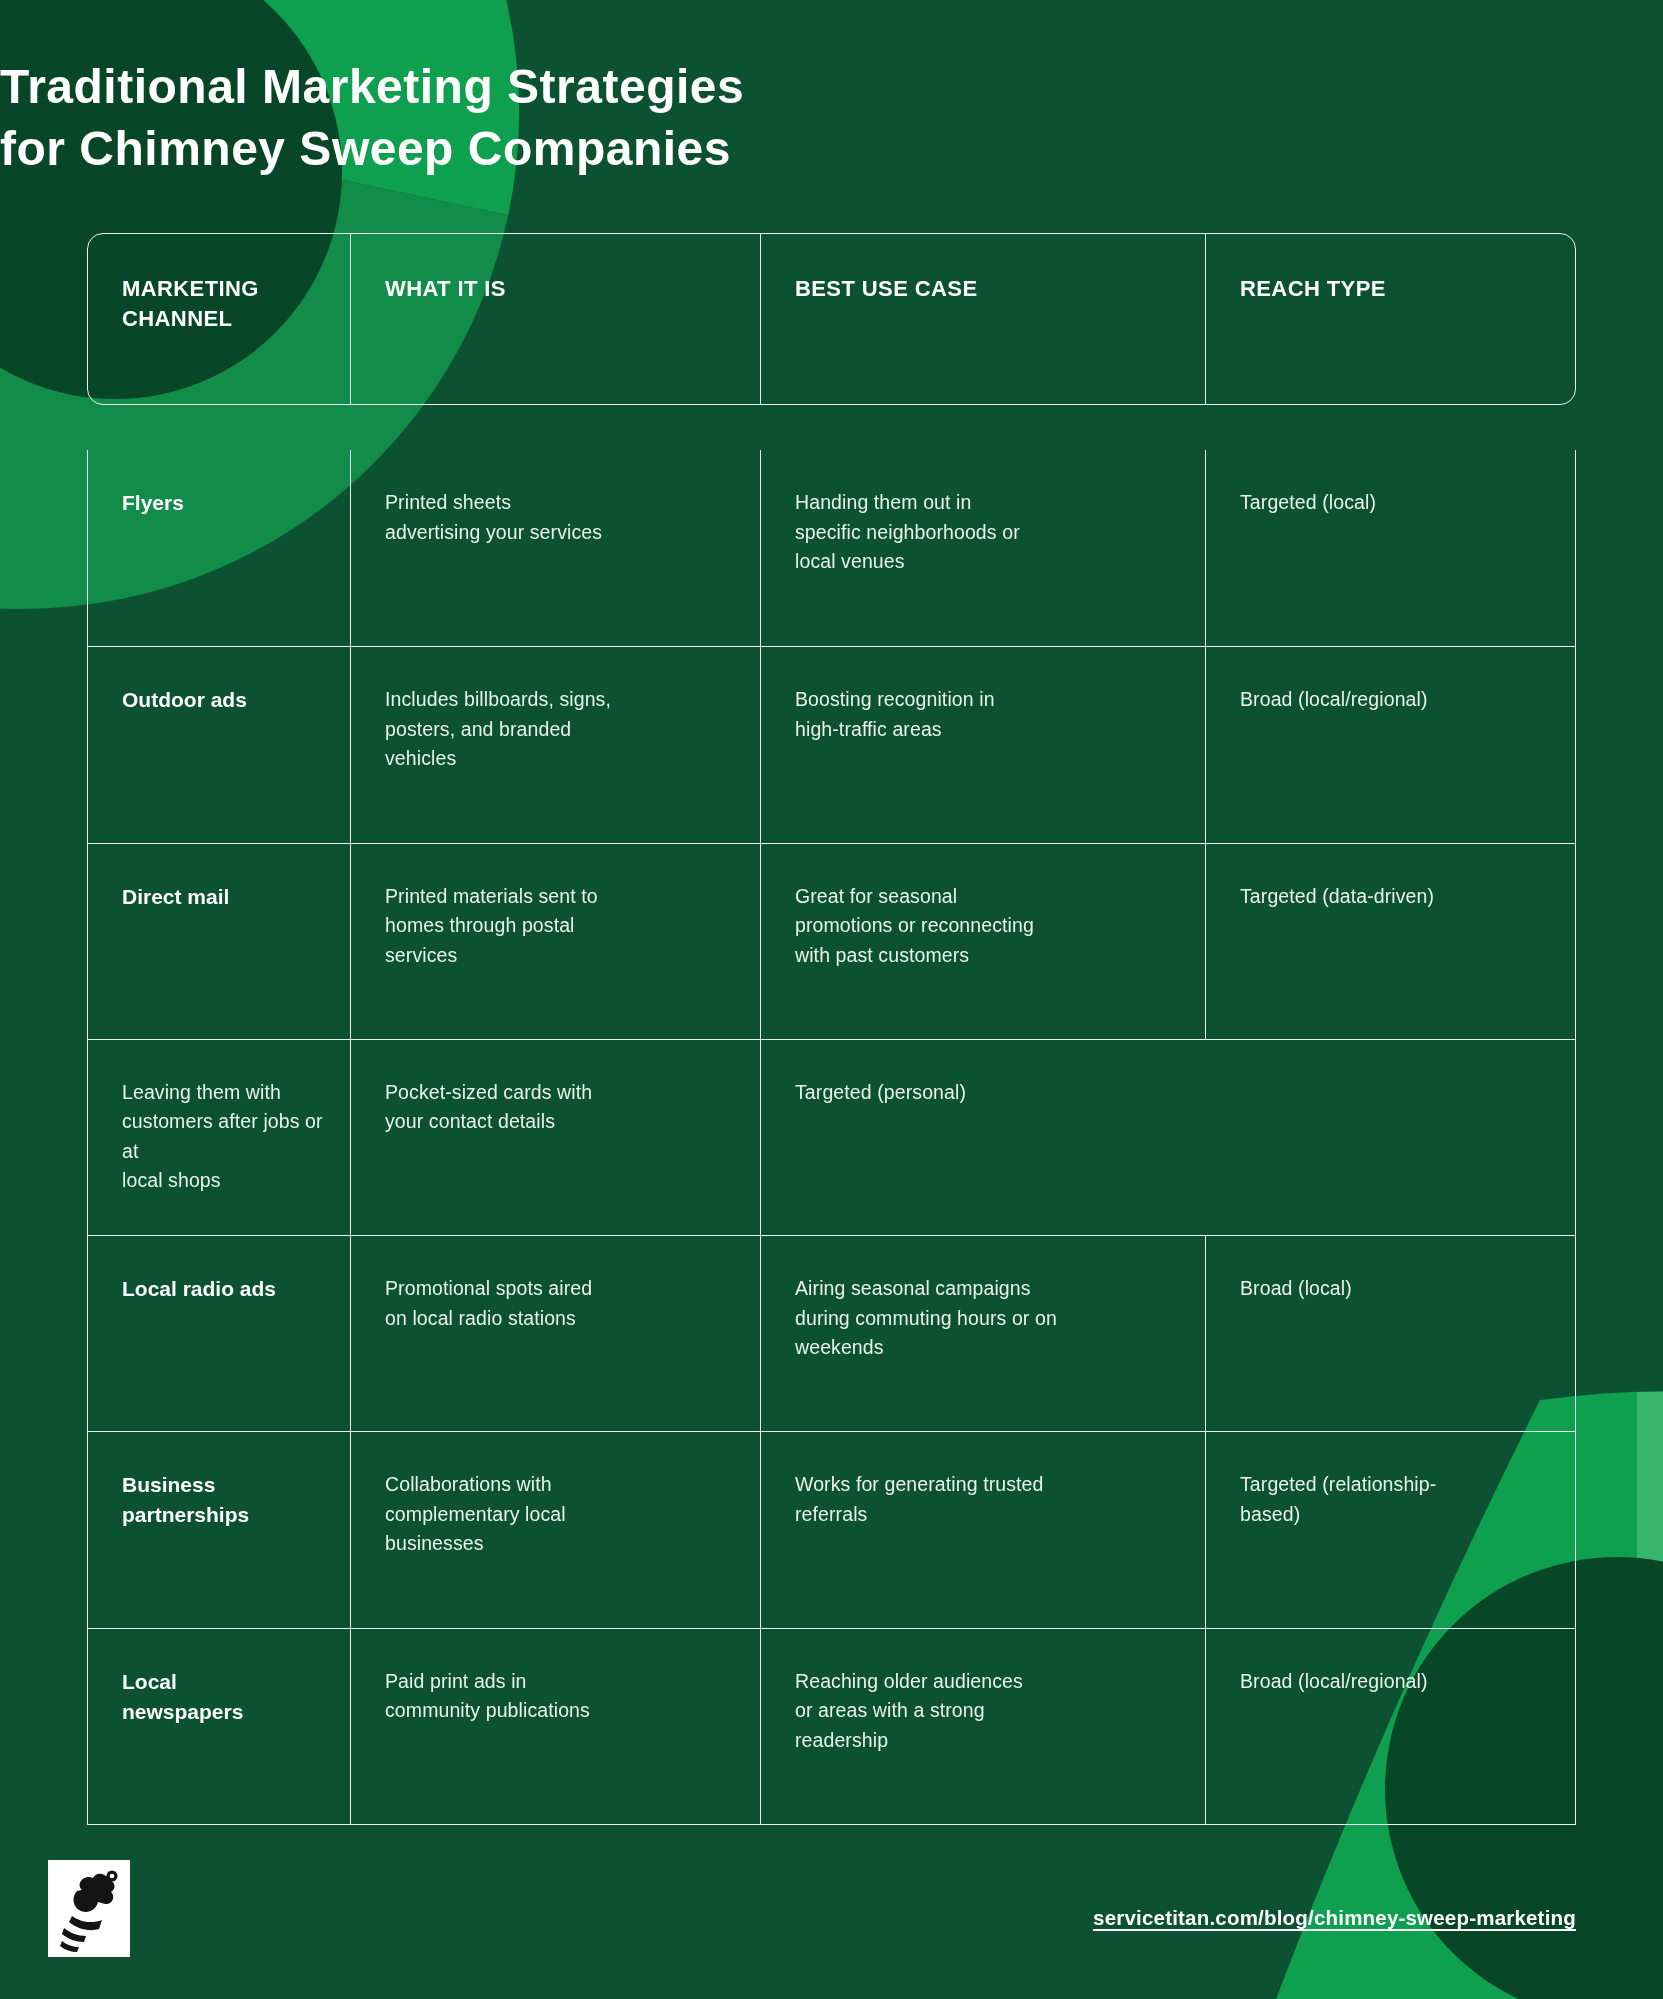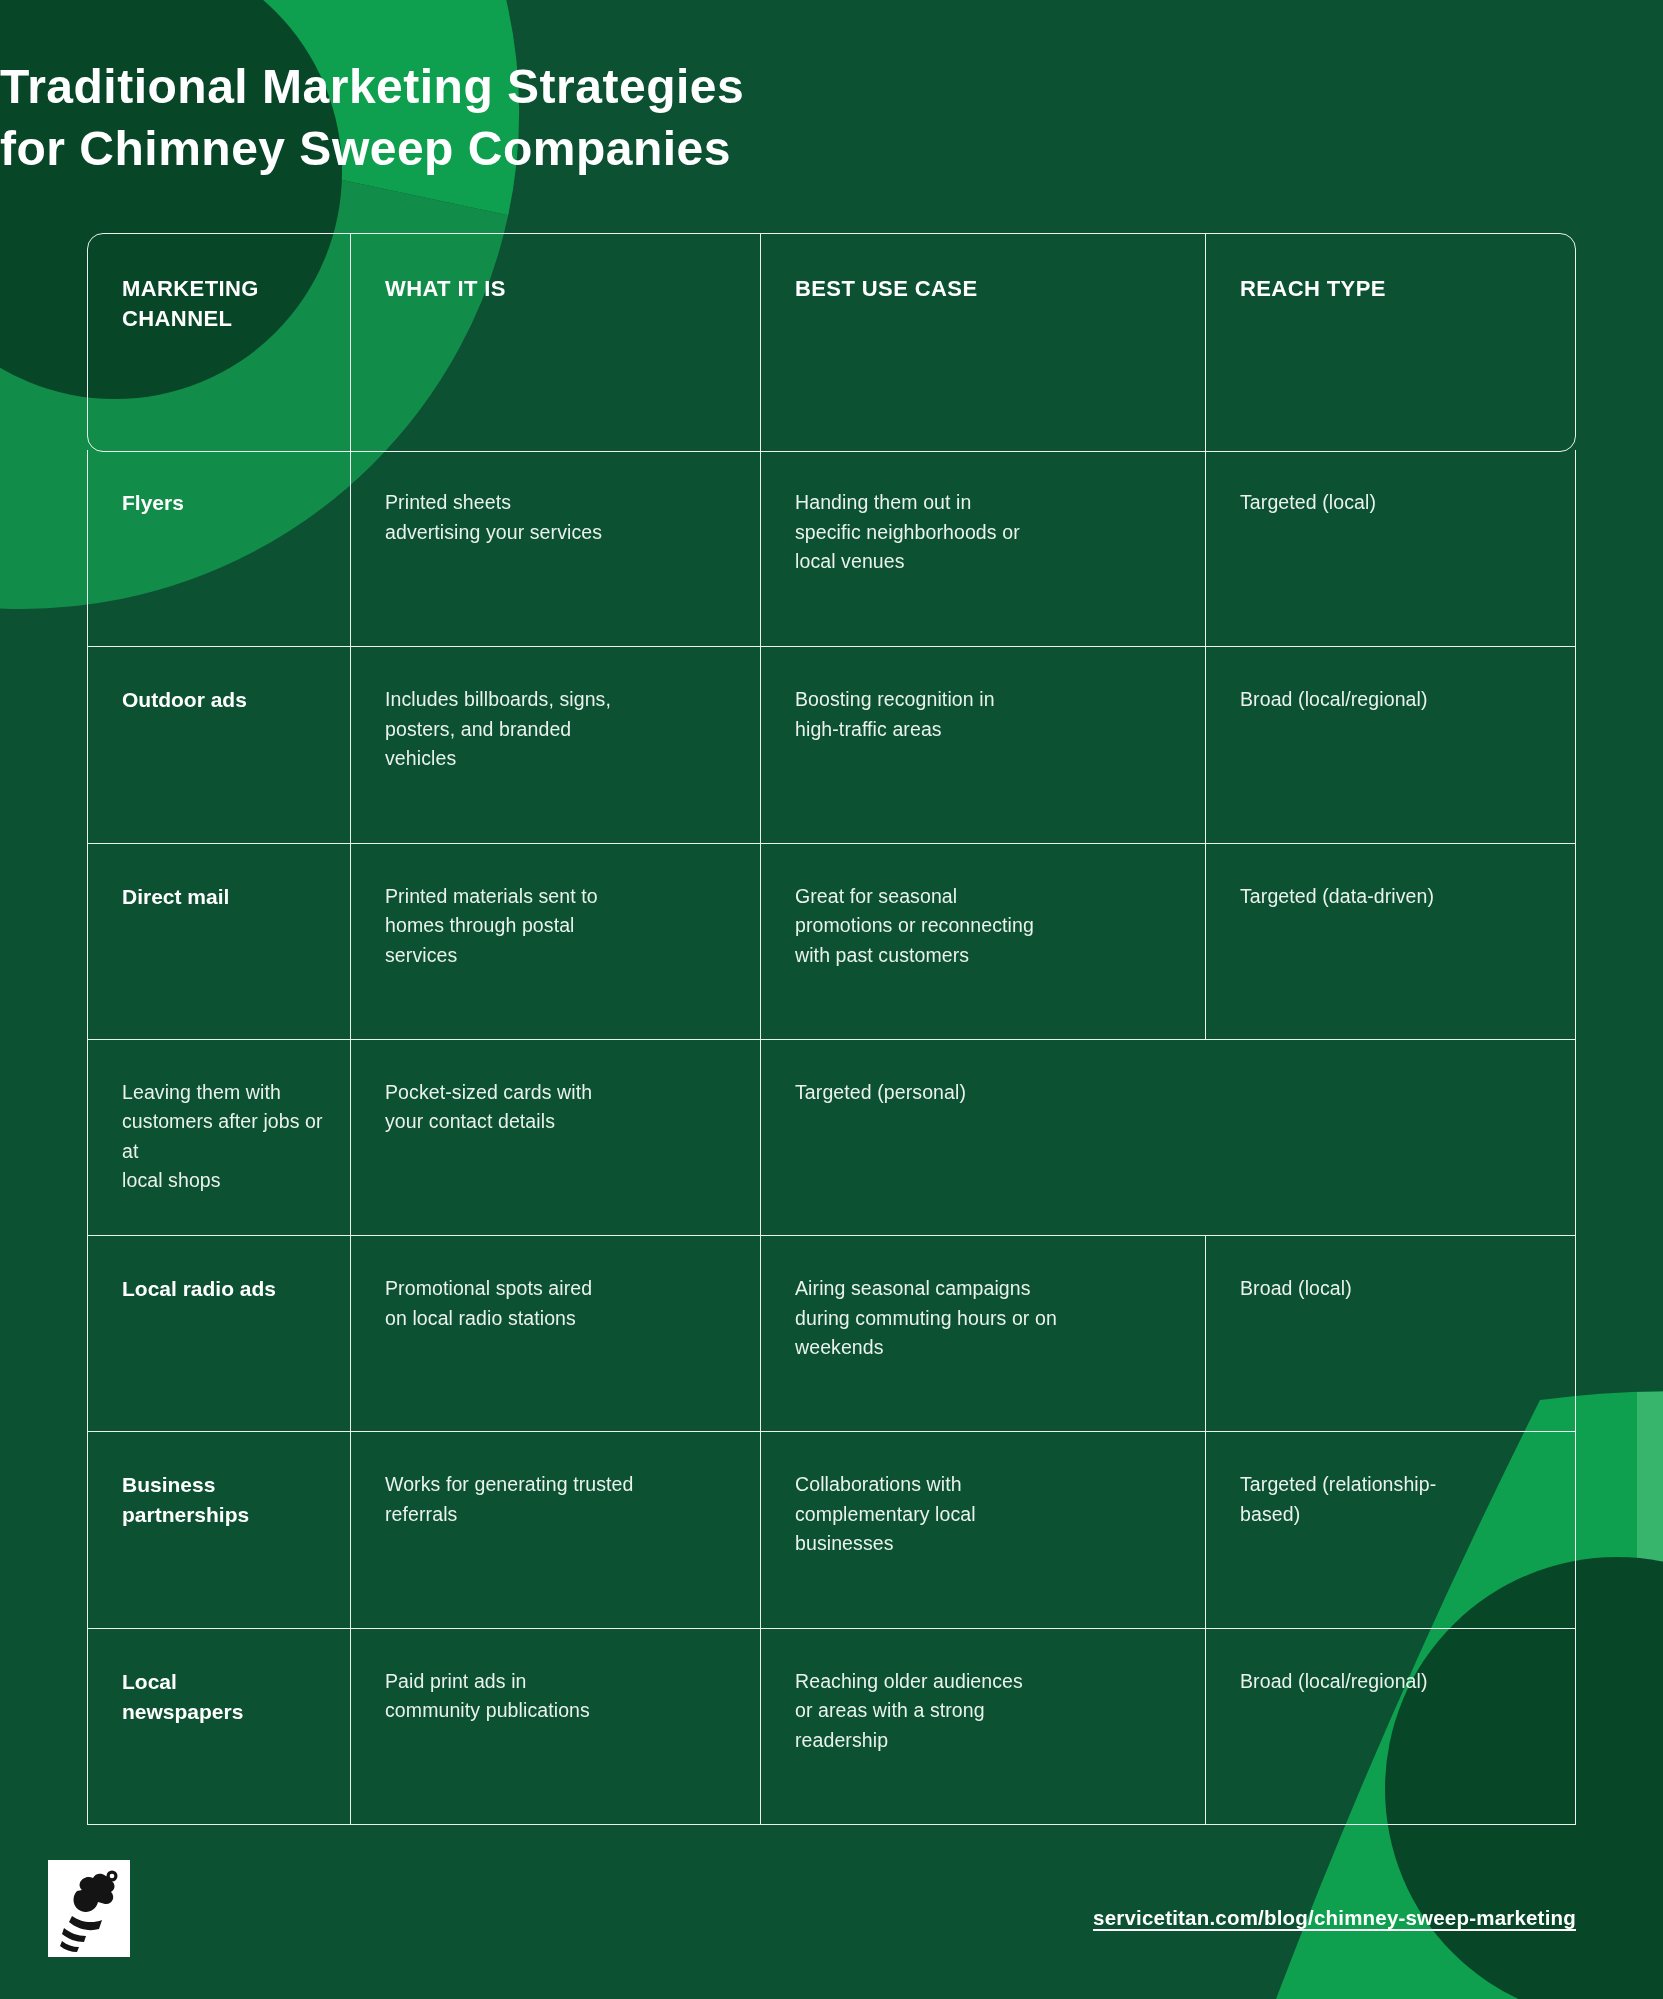--- a/index.html
+++ b/index.html
@@ -10,21 +10,21 @@
   }
   .deco{position:absolute;left:0;top:0;width:1663px;height:1999px;z-index:0}
   .content{position:absolute;left:0;top:0;width:1663px;height:1999px;z-index:1}
 
   .title{
     position:absolute;top:56px;left:0;width:100%;
     color:#FFFFFF;font-weight:bold;font-size:48px;line-height:62px;letter-spacing:.5px;
   }
 
   .tbl-header{
-    position:absolute;left:87px;top:233px;width:1489px;height:219px;
+    position:absolute;left:87px;top:233px;width:1489px;height:172px;
     border:1.5px solid rgba(255,255,255,.92);border-radius:16px;
     display:grid;grid-template-columns:262px 410px 445px 1fr;box-sizing:border-box;
   }
   .hcell{
     padding:40px 26px 0 34px;color:#FFFFFF;font-size:22px;font-weight:bold;
     letter-spacing:.4px;line-height:30px;
   }
   .hcell + .hcell{border-left:1.5px solid rgba(255,255,255,.92)}
 
   .tbl-body{
@@ -120,25 +120,25 @@
         <div class="cell body">Promotional spots aired
 on local radio stations</div>
         <div class="cell body">Airing seasonal campaigns
 during commuting hours or on
 weekends</div>
         <div class="cell body">Broad (local)</div>
       </div>
       <div class="trow">
         <div class="cell channel">Business
 partnerships</div>
-        <div class="cell body">Works for generating trusted
-referrals</div>
         <div class="cell body">Collaborations with
 complementary local
 businesses</div>
+        <div class="cell body">Works for generating trusted
+referrals</div>
         <div class="cell body">Targeted (relationship-
 based)</div>
       </div>
       <div class="trow">
         <div class="cell channel">Local
 newspapers</div>
         <div class="cell body">Paid print ads in
 community publications</div>
         <div class="cell body">Reaching older audiences
 or areas with a strong

